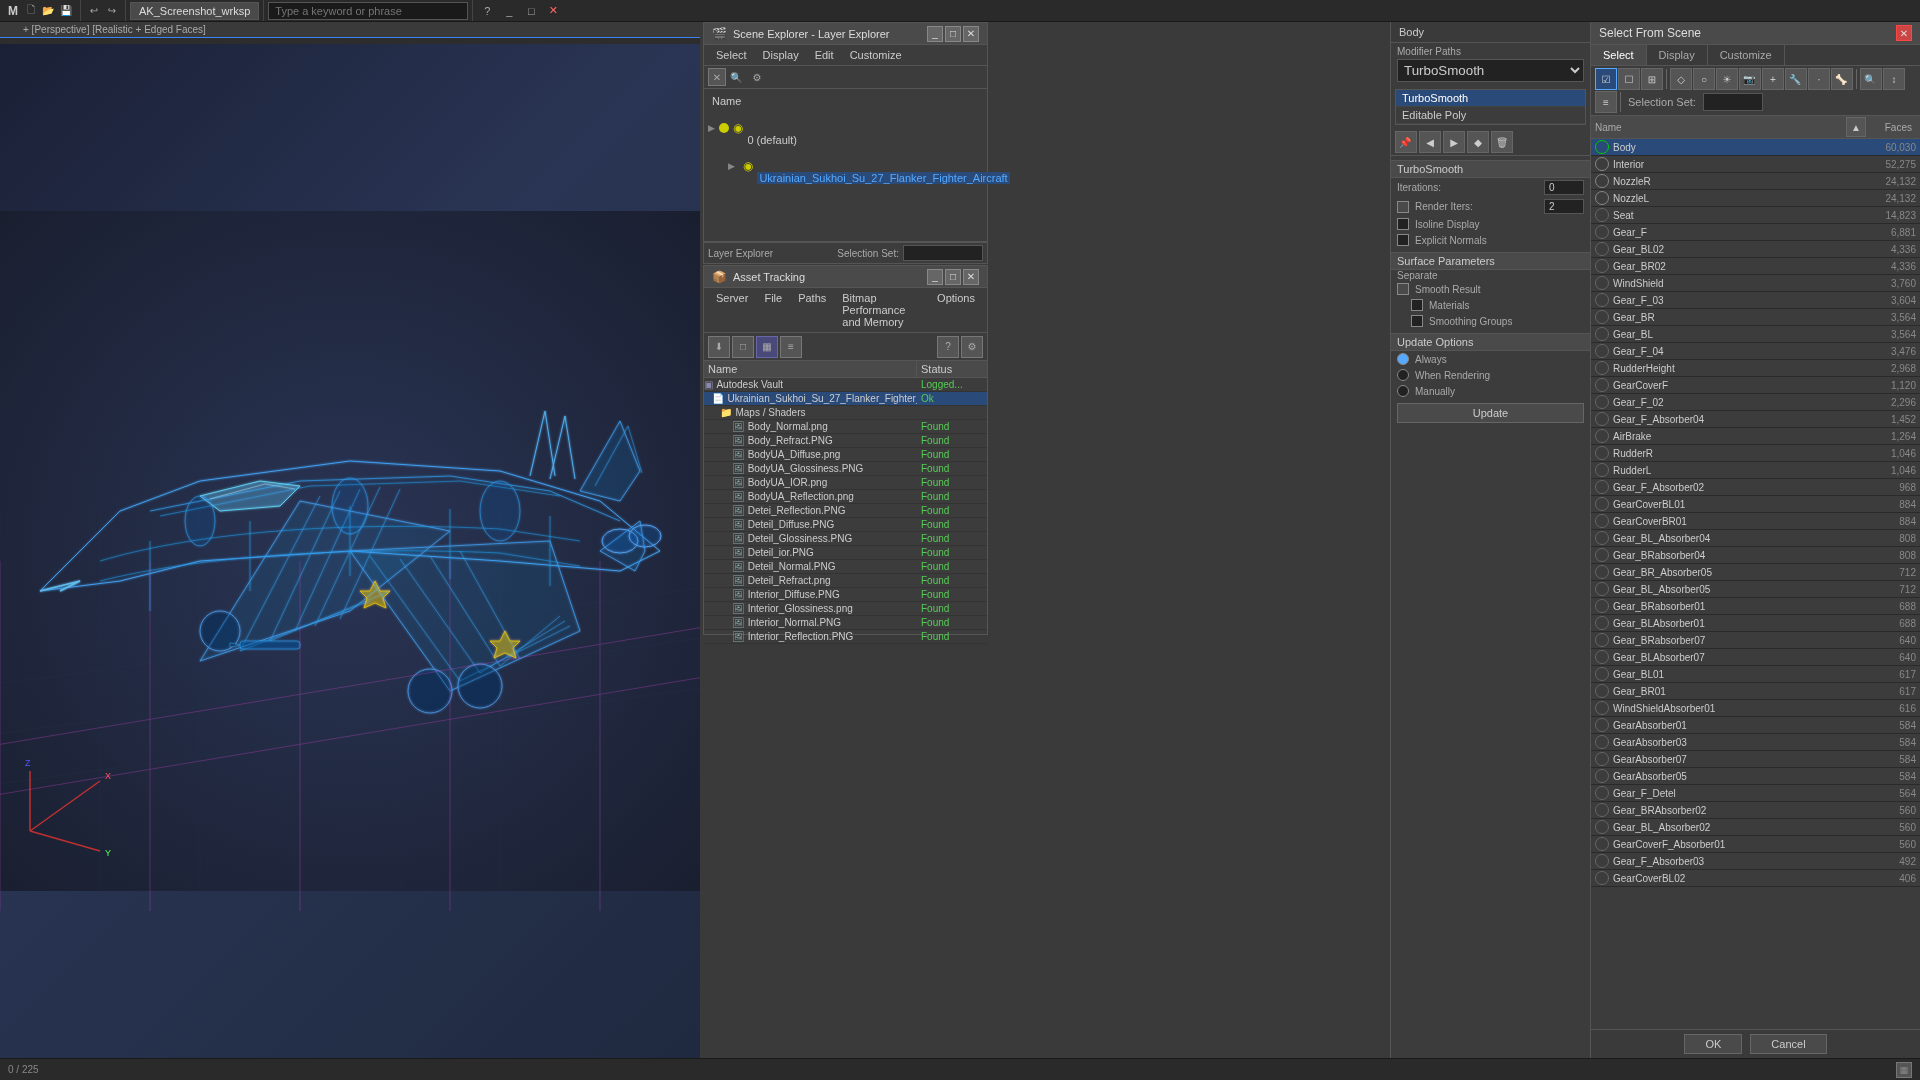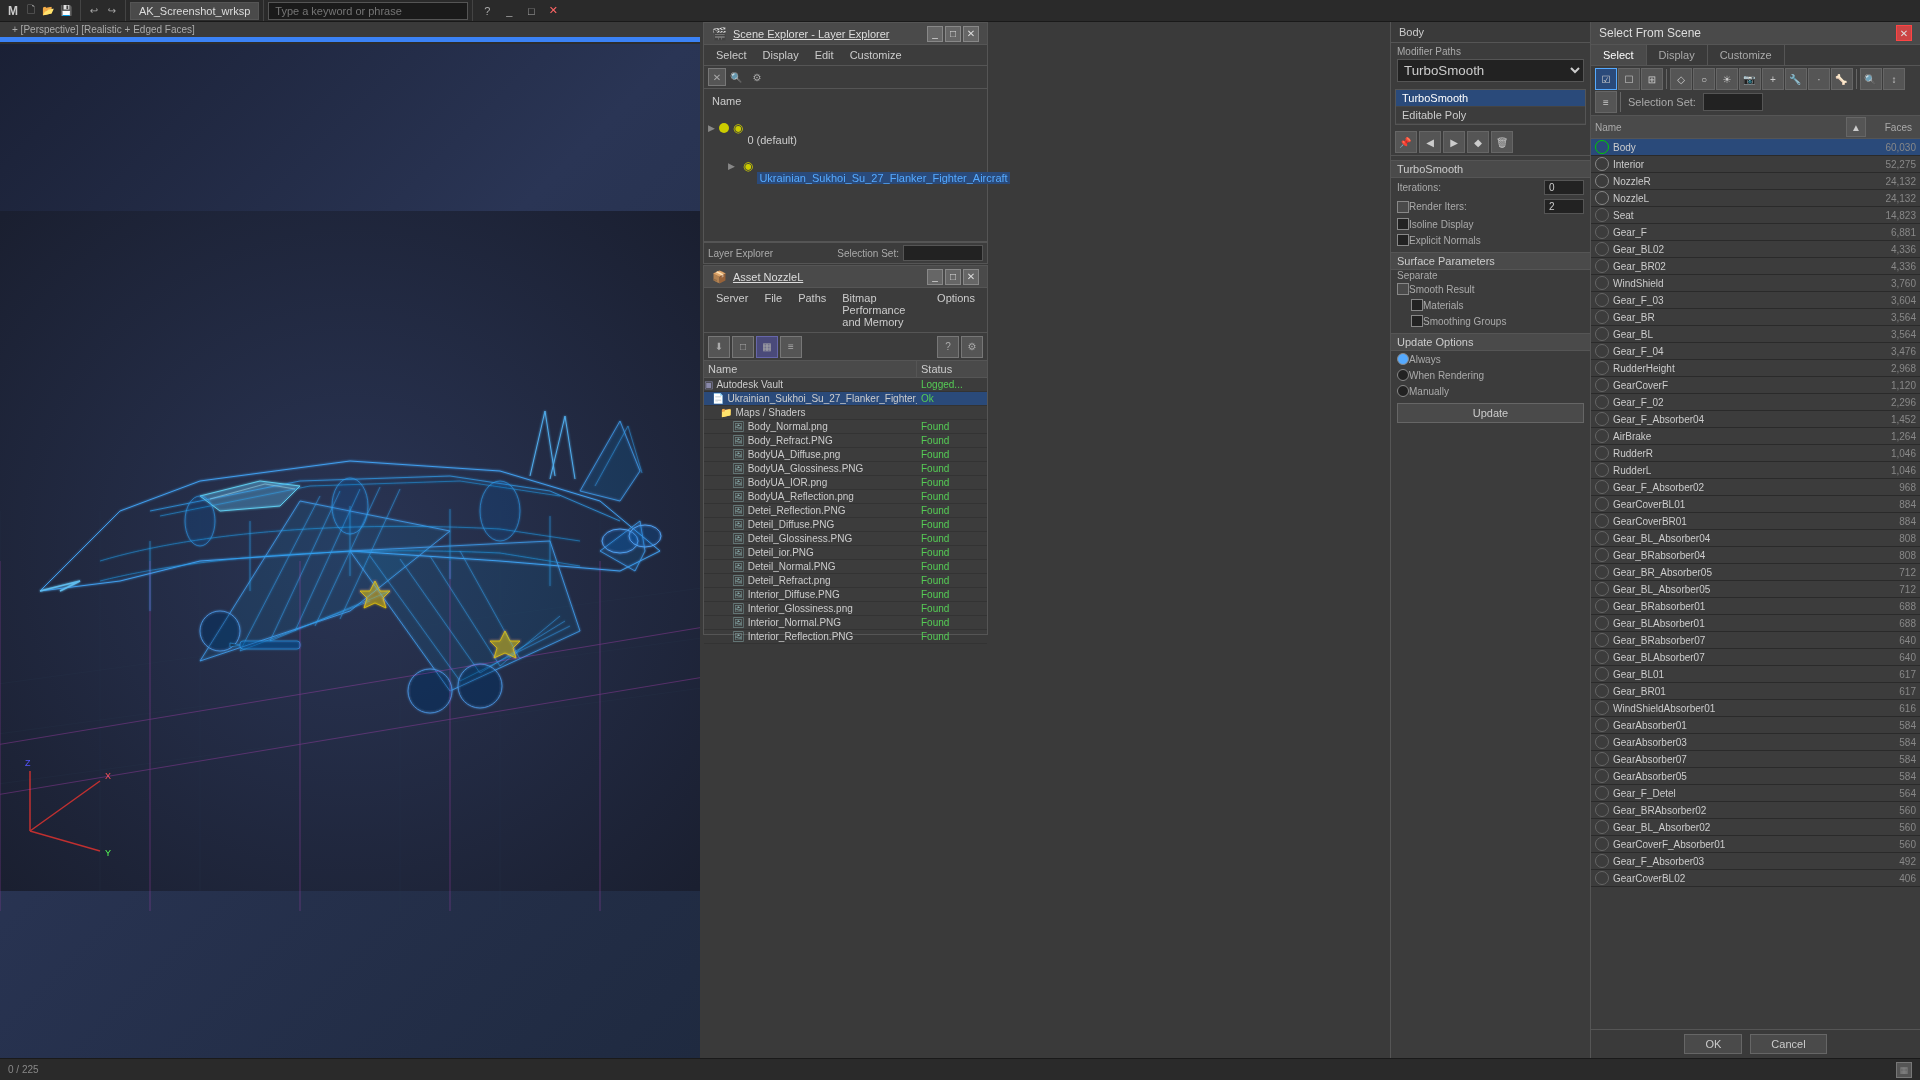--- a/index.html
+++ b/index.html
@@ -18,22 +18,22 @@
     .search-box { background: #1a1a1a; border: 1px solid #555; color: #aaa; padding: 2px 6px; width: 200px; font-size: 11px; }
     .toolbar-icons-right { display: flex; align-items: center; gap: 2px; padding: 0 4px; }
     .icon-btn { width: 20px; height: 20px; display: flex; align-items: center; justify-content: center; font-size: 11px; color: #aaa; cursor: pointer; }
 
     
     #viewport {
       position: absolute; top: 22px; left: 0; width: 700px; bottom: 22px;
       background: #2d2d2d; overflow: hidden;
     }
     .viewport-header {
-      background: #3a3a3a; padding: 2px 12px; font-size: 10px; color: #aaa;
-      border-bottom: 5px solid #3b82f6;
+      background: #3a3a3a; padding: 2px 23px; font-size: 10px; color: #aaa;
+      border-bottom: 1px solid #3b82f6;
     }
     .viewport-info {
       position: absolute; top: 25px; left: 8px; font-size: 10px; color: #ff8c00;
     }
     .viewport-info .label { color: #aaa; }
     .fps-info { position: absolute; top: 90px; left: 8px; font-size: 10px; color: #ff8c00; }
 
     
     .viewport-canvas {
       position: absolute; top: 22px; left: 0; right: 0; bottom: 0;
@@ -43,21 +43,21 @@
 
     
     #scene-explorer {
       position: absolute; top: 22px; left: 703px; width: 285px; height: 220px;
       background: #3c3c3c; border: 1px solid #555; z-index: 50;
     }
     .panel-titlebar {
       background: #4a4a4a; padding: 3px 8px; display: flex; align-items: center;
       justify-content: space-between; border-bottom: 1px solid #555; height: 22px;
     }
-    .panel-title { font-size: 11px; color: #ddd; text-decoration: underline; }
+    .panel-title { font-size: 11px; color: #ddd; }
     .panel-controls { display: flex; gap: 2px; }
     .panel-btn { width: 16px; height: 16px; background: #666; border: 1px solid #888; color: #ddd; font-size: 10px; cursor: pointer; display: flex; align-items: center; justify-content: center; }
     .panel-menus { display: flex; gap: 0; background: #3c3c3c; border-bottom: 1px solid #555; padding: 2px 4px; }
     .menu-item { padding: 2px 8px; font-size: 11px; color: #ccc; cursor: pointer; }
     .panel-toolbar { display: flex; align-items: center; padding: 2px 4px; border-bottom: 1px solid #555; gap: 2px; }
     .se-tree { padding: 4px; }
     .se-row { display: flex; align-items: center; gap: 4px; padding: 1px 0; }
     .se-row.indent { padding-left: 16px; }
     .se-label { font-size: 11px; color: #ccc; margin-top: 24px; }
     .se-label.selected { color: #5af; background: #2a4a7a; padding: 0 2px; }
@@ -118,21 +118,21 @@
     }
     .mp-header { padding: 4px 8px; font-size: 11px; color: #ccc; background: #3a3a3a; border-bottom: 1px solid #555; }
     .mp-section { padding: 3px 6px; }
     .mp-label { font-size: 10px; color: #aaa; margin-bottom: 2px; }
     .mp-stack { border: 1px solid #555; margin: 4px; }
     .mp-stack-item { padding: 2px 6px; font-size: 11px; color: #ccc; border-bottom: 1px solid #444; cursor: pointer; }
     .mp-stack-item.selected { background: #2a4a7a; color: #fff; }
     .mp-toolbar { display: flex; gap: 2px; padding: 2px 4px; border-bottom: 1px solid #555; }
     .mp-btn { width: 22px; height: 22px; background: #555; border: 1px solid #666; color: #ccc; font-size: 10px; cursor: pointer; display: flex; align-items: center; justify-content: center; }
     .mp-section-title { background: #4a4a4a; padding: 2px 6px; font-size: 11px; color: #ccc; border-bottom: 1px solid #555; border-top: 1px solid #555; margin-top: 4px; }
-    .mp-row { display: flex; align-items: center; padding: 2px 6px; }
+    .mp-row { display: flex; align-items: center; padding: 2px 6px; gap: 6px; }
     .mp-row-label { font-size: 10px; color: #aaa; flex: 1; }
     .mp-input { background: #222; border: 1px solid #555; color: #ccc; padding: 1px 4px; width: 40px; font-size: 10px; }
     .mp-checkbox { width: 12px; height: 12px; background: #222; border: 1px solid #888; }
     .mp-checkbox.checked { background: #4a4a4a; }
     .mp-radio { width: 12px; height: 12px; border-radius: 50%; background: #222; border: 1px solid #888; }
     .mp-radio.checked { background: #5af; }
     .mp-update-btn { margin: 4px 6px; padding: 3px 0; background: #4a4a4a; border: 1px solid #666; color: #ccc; font-size: 11px; cursor: pointer; width: calc(100% - 12px); }
 
     
     #status-bar {
@@ -349,21 +349,21 @@
   <span style="font-size:10px;color:#aaa;">Layer Explorer</span>
   <div style="flex:1;"></div>
   <span style="font-size:10px;color:#aaa;">Selection Set:</span>
   <div style="width:80px;background:#222;border:1px solid #555;height:16px;"></div>
 </div>
 
 <div id="asset-tracking">
   <div class="panel-titlebar">
     <div style="display:flex;align-items:center;gap:6px;">
       <span style="color:#8af;font-size:12px;">📦</span>
-      <span class="panel-title">Asset NozzleL</span>
+      <span class="panel-title">Asset Tracking</span>
     </div>
     <div class="panel-controls">
       <div class="panel-btn">_</div>
       <div class="panel-btn">□</div>
       <div class="panel-btn">✕</div>
     </div>
   </div>
   <div class="at-menus">
     <span class="menu-item">Server</span>
     <span class="menu-item">File</span>

